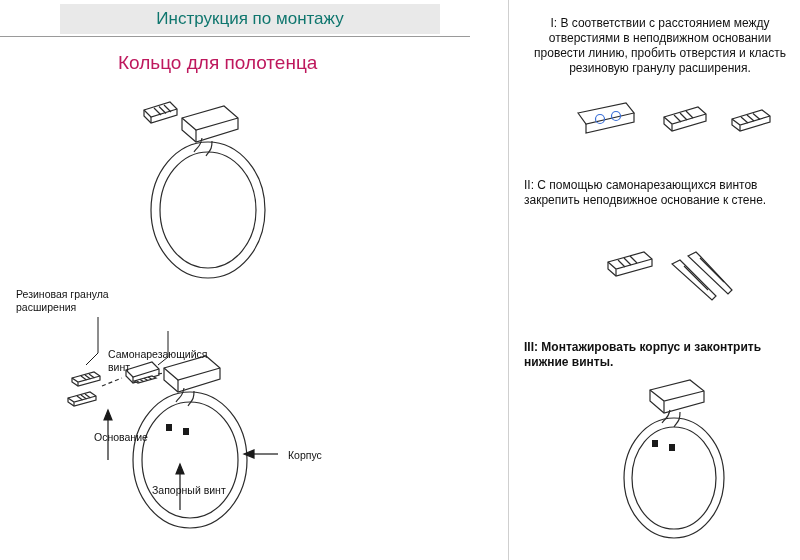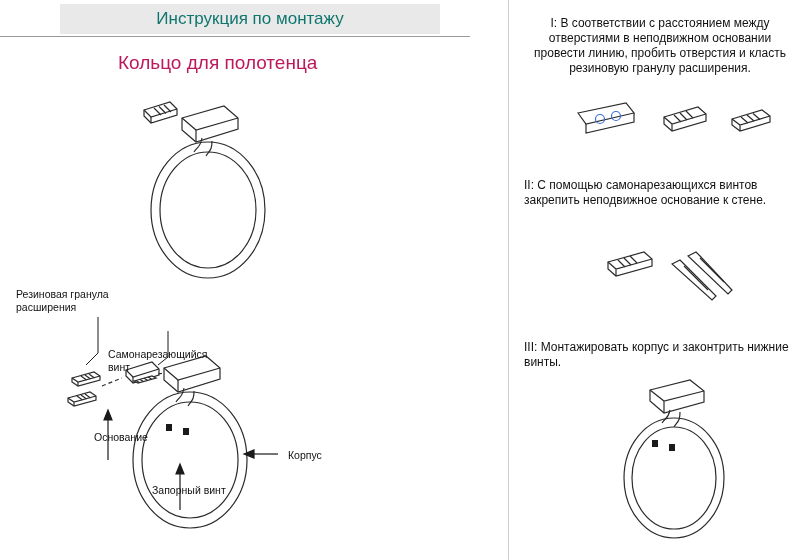--- a/index.html
+++ b/index.html
@@ -78,21 +78,21 @@
 
   
   .step-text {
     position: absolute;
     font-size: 12px;
     line-height: 15px;
     color: #111;
   }
   .step1 { left: 524px; top: 16px;  width: 272px; text-align: center;}
   .step2 { left: 524px; top: 178px; width: 272px; }
-  .step3 { left: 524px; top: 340px; width: 272px; }
+  .step3 { left: 524px; top: 340px; width: 272px; font-weight: bold; }
 
   svg { display: block; }
   .art { position: absolute; }
 </style>
 </head>
 <body>
 
 <div class="page">
 
   <div class="vdivider"></div>

